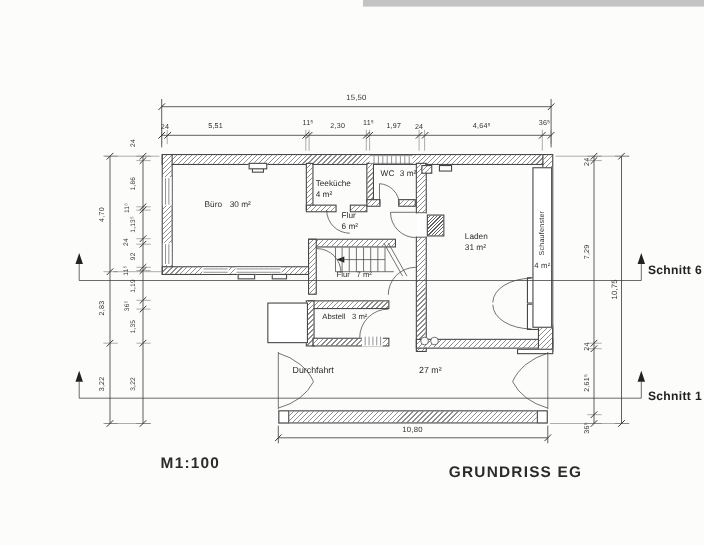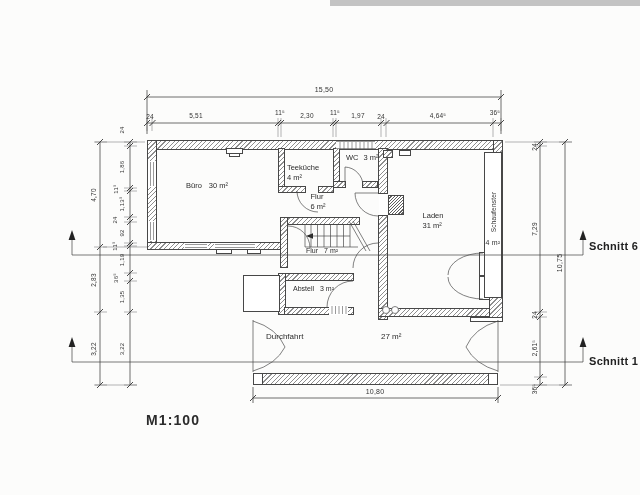--- a/index.html
+++ b/index.html
@@ -325,14 +325,15 @@
       <span>Abstell</span>
       <span>3 m²</span>
     </div>
     <span class="rlab" style="left:266px;top:332px;font-size:8px">Durchfahrt</span>
     <span class="rlab" style="left:381px;top:332px;font-size:8px">27 m²</span>
 
     <span class="schnitt" style="left:589px;top:240px">Schnitt 6</span>
     <span class="schnitt" style="left:589px;top:355px">Schnitt 1</span>
 
     <span class="big" style="left:146px;top:412px">M1:100</span>
+    <span class="big" style="left:408px;top:421px">GRUNDRISS EG</span>
   </div>
 </div>
 
 </body></html>

